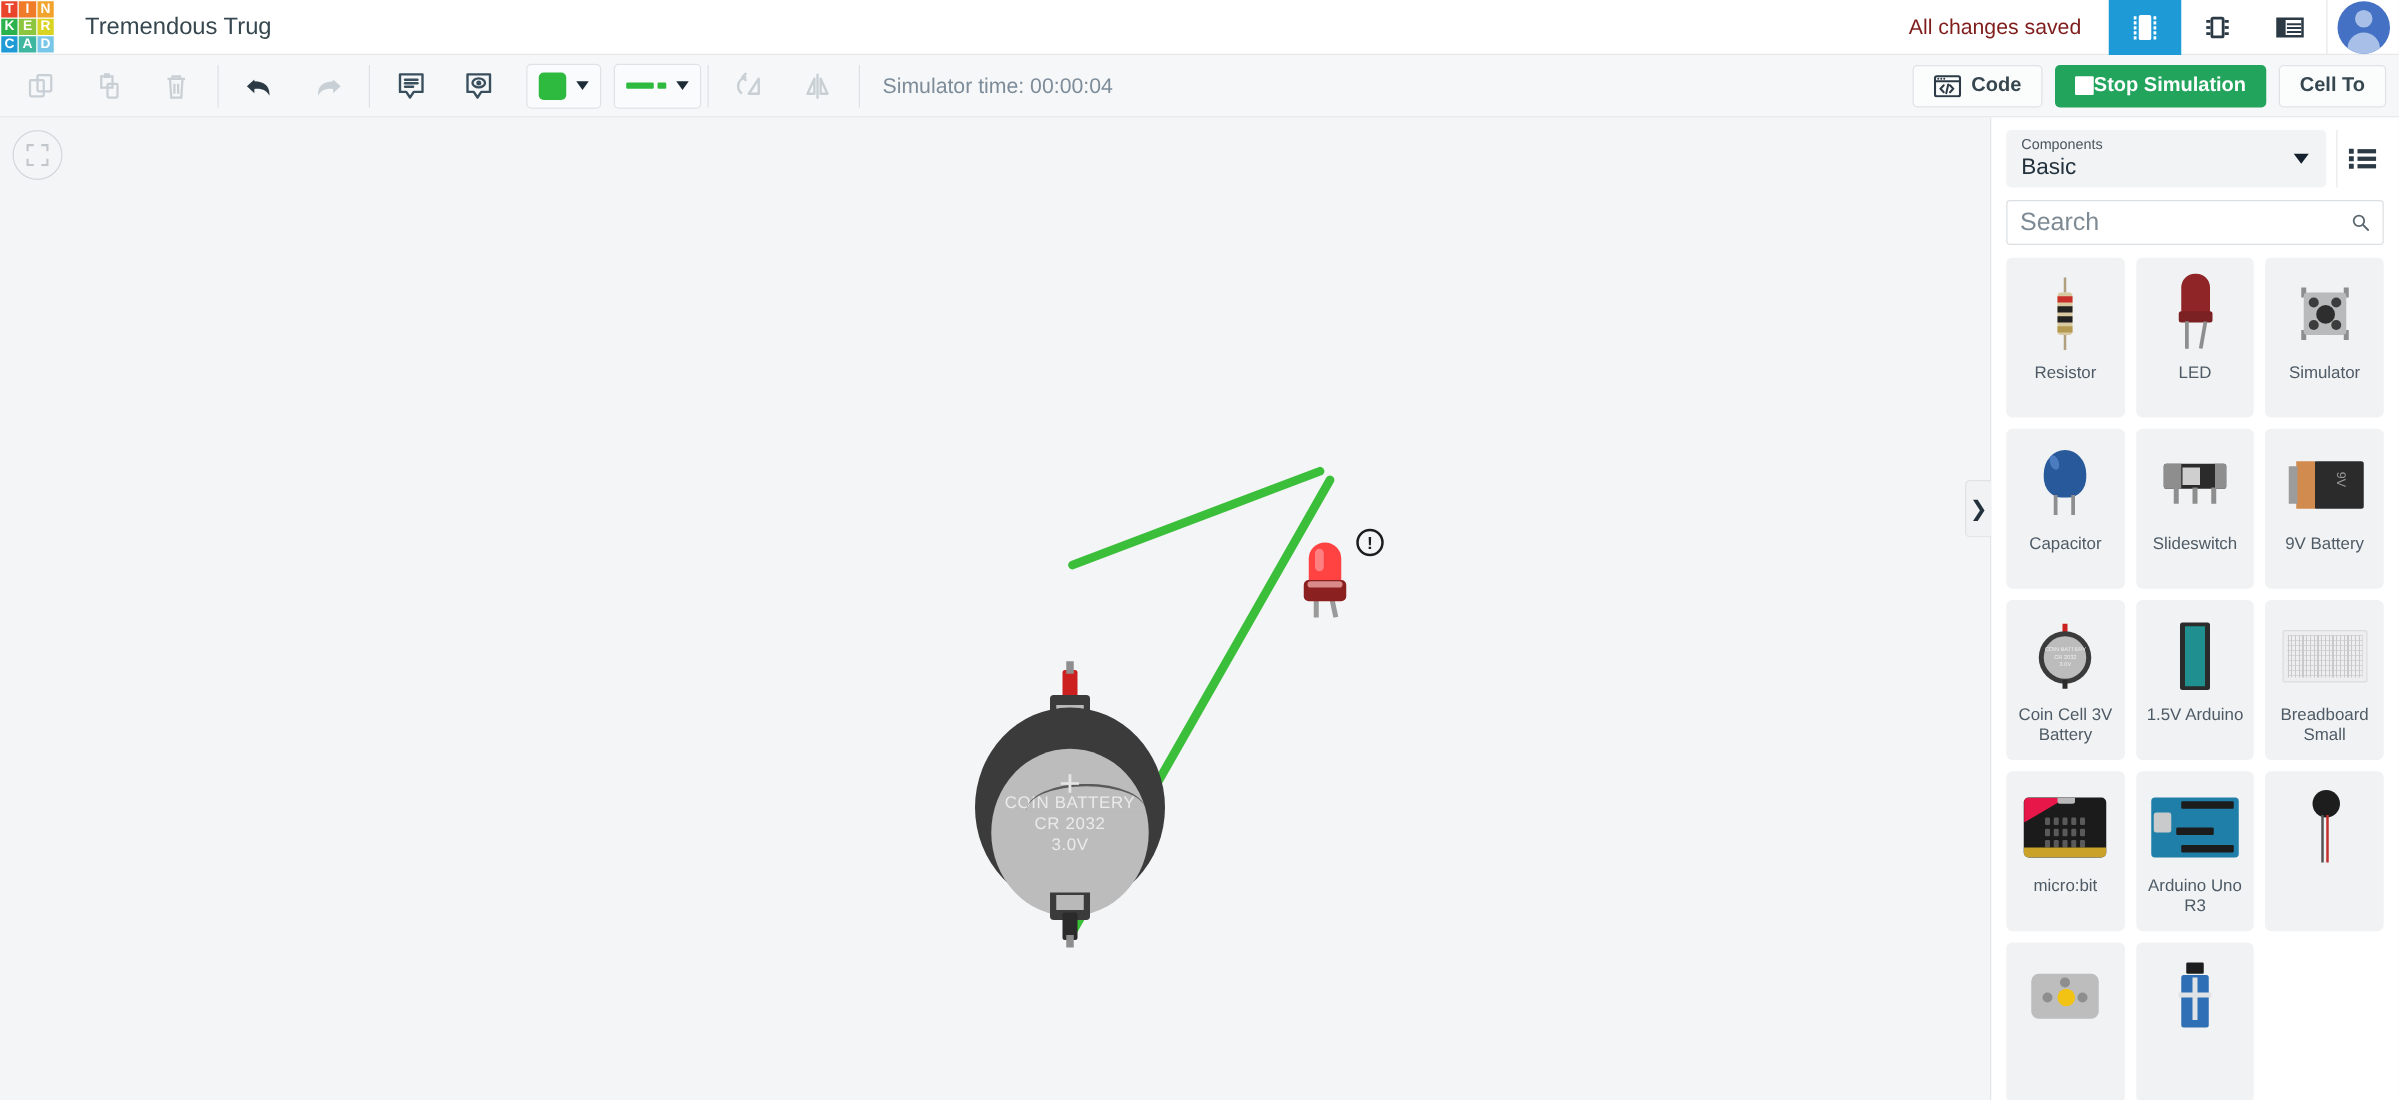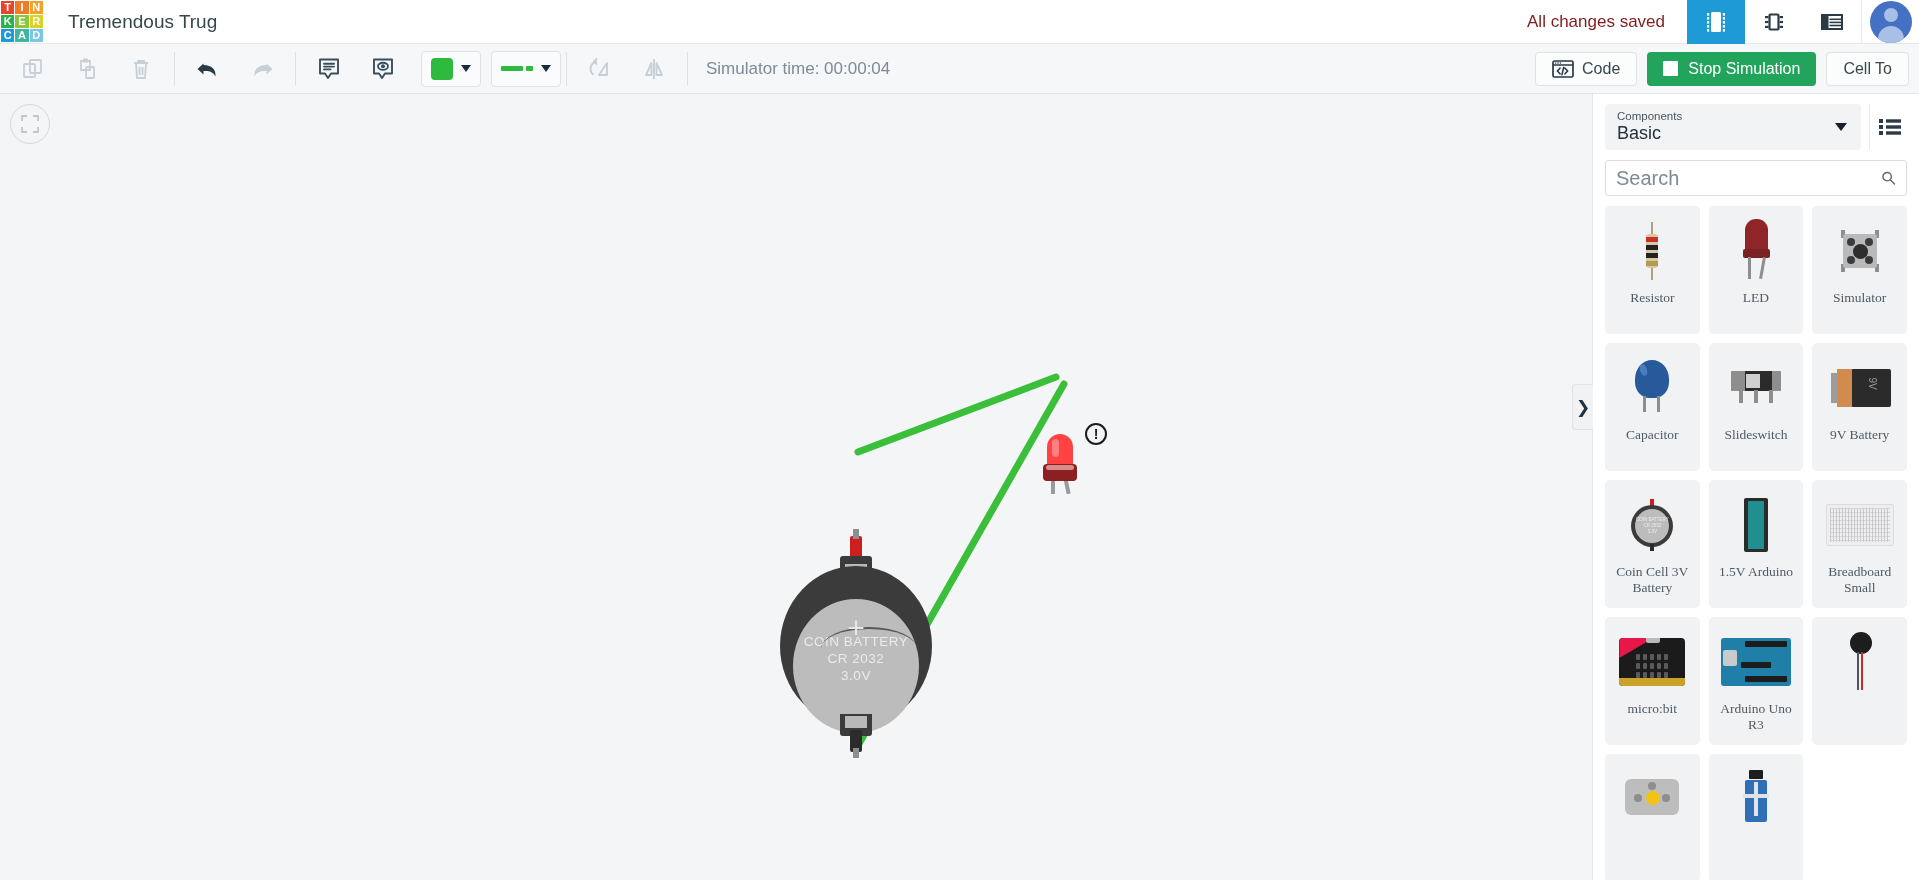--- a/index.html
+++ b/index.html
@@ -73,27 +73,27 @@
     border: 1px solid #e0e3e6; border-radius: 4px; background: #fafbfc;
     height: 36px; padding: 0 9px; margin: 0 5px; cursor: pointer;
   }
   .swatch { width: 22px; height: 22px; border-radius: 4px; }
   .caret { width: 0; height: 0; border-left: 5px solid transparent; border-right: 5px solid transparent; border-top: 7px solid #1d2b36; }
   .linestyle { display: flex; align-items: center; gap: 3px; }
   .linestyle i { display: block; height: 5px; border-radius: 1px; }
   .sim-time {
     font-size: 17px; color: #7d8c99; margin-left: 18px; white-space: nowrap;
   }
-  .toolbar-right { margin-left: auto; display: flex; align-items: center; padding-right: 10px; gap: 10px; }
+  .toolbar-right { margin-left: auto; display: flex; align-items: center; padding-right: 10px; gap: 10px; font-weight: bold; }
   .btn {
     height: 34px; border-radius: 4px; display: flex; align-items: center; justify-content: center;
     font-size: 16px; padding: 0 16px; cursor: pointer; white-space: nowrap;
   }
   .btn-outline { background: #fbfcfc; border: 1px solid #dfe3e6; color: #36474f; gap: 8px; }
-  .btn-green { background: #22a45d; color: #fff; gap: 10px; border: none; }
+  .btn-green { background: #22a45d; color: #fff; gap: 0; border: none; }
   .stop-sq { width: 15px; height: 15px; background: #fff; border-radius: 1px; }
 
   
   .canvas {
     position: absolute; top: 94px; left: 0; width: 1592px; height: 786px;
     background: #f4f5f6; overflow: hidden;
   }
   .fit-btn {
     position: absolute; left: 10px; top: 10px; width: 40px; height: 40px;
     border-radius: 50%; border: 1px solid #d4d8dc; background: transparent;
@@ -208,21 +208,20 @@
   }
   .comp-tile {
     background: #f1f2f3; border-radius: 5px; height: 128px;
     display: flex; flex-direction: column; align-items: center; cursor: pointer;
     padding-top: 6px;
   }
   .comp-art { height: 78px; display: flex; align-items: center; justify-content: center; }
   .comp-label {
     font-size: 13.5px; color: #4e5b66; text-align: center; line-height: 16px;
     padding: 0 4px;
-    font-family: Liberation Serif, serif;
   }
   .collapse-tab {
     position: absolute; left: -21px; top: 290px; width: 21px; height: 46px;
     background: #f1f2f3; border: 1px solid #e0e2e4; border-right: none;
     border-radius: 4px 0 0 4px; display: flex; align-items: center; justify-content: center;
     font-size: 17px; color: #23323c; cursor: pointer;
   }
 
   
   .res-art { position: relative; width: 12px; height: 58px; }

